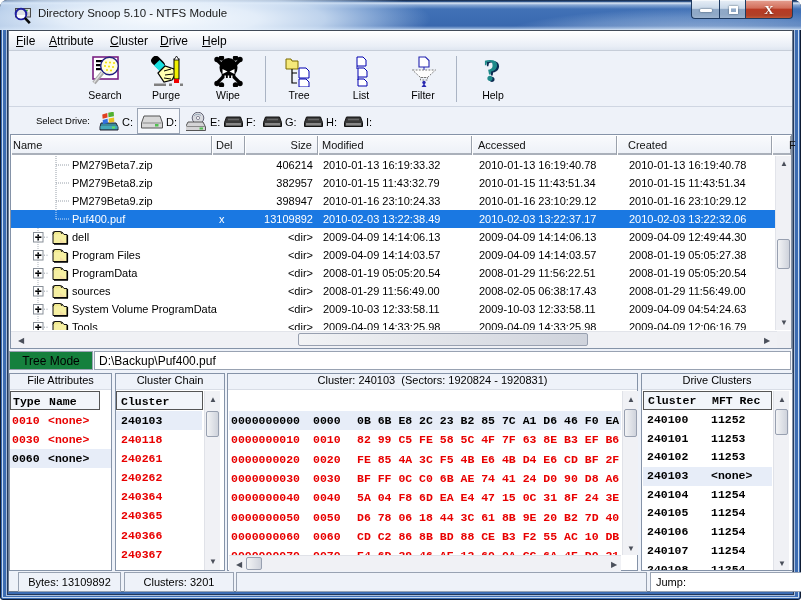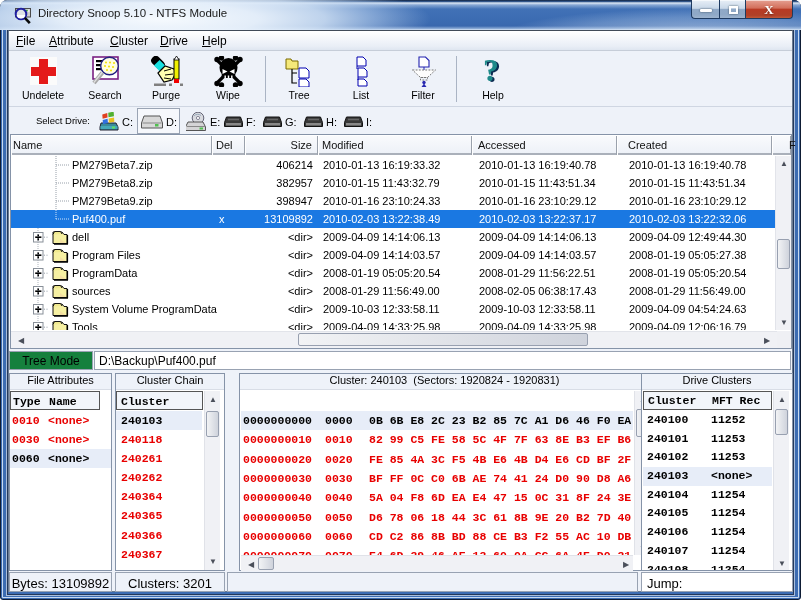--- a/index.html
+++ b/index.html
@@ -59,21 +59,21 @@
 #tmpath{position:absolute;left:85px;top:1px;width:697px;height:19px;border:1px solid #98a2b2;background:#fff;padding:2px 0 0 4px;}
 
 .panel{position:absolute;top:342px;height:198px;border:1px solid #8593a8;background:#fff;}
 .phead{position:absolute;left:0;top:0;width:100%;height:16px;background:#eef2f9;text-align:center;font-size:11px;border-bottom:1px solid #d8dde6;}
 .mono{font-family:"Liberation Mono",monospace;font-weight:bold;white-space:pre;}
 .thdr{position:absolute;border:1px solid #555;background:#f2f5fa;}
 .prow{position:absolute;white-space:pre;}
 .hl{background:#e7edf8;}
 .red{color:#e80000;}
 
-.sbox{position:absolute;top:541px;height:20px;border:1px solid #98a2b2;background:#eef2f9;font-size:13px;text-align:center;padding-top:3px;}
+.sbox{position:absolute;top:541px;height:20px;border:1px solid #98a2b2;background:#eef2f9;font-size:11px;text-align:center;padding-top:3px;margin-left:9px;}
 </style></head><body>
 <div id="win">
  <div id="frame"></div>
  <div id="titlebar"></div>
  <svg class="abs" style="left:13px;top:6px" width="20" height="19" viewBox="0 0 20 19">
       <rect x="2.5" y="2.5" width="15" height="8.5" fill="#cccccc" stroke="#4a4a4a" stroke-width="1"></rect>
       <rect x="3.5" y="3.5" width="13" height="2.6" fill="#ececec"></rect>
       <rect x="12.5" y="3.8" width="2.2" height="1.6" fill="#2aa02a"></rect>
       <circle cx="8" cy="8" r="5.3" fill="#dfe2e6" stroke="#2020a0" stroke-width="2"></circle>
       <path d="M3.6 9 a4.5 4.5 0 0 0 8.8 0 Z" fill="#fdfdfd"></path>
@@ -93,25 +93,20 @@
  </div>
  <div id="client">
   <div id="menubar">
    <span style="left:7px"><u>F</u>ile</span>
    <span style="left:40px"><u>A</u>ttribute</span>
    <span style="left:101px"><u>C</u>luster</span>
    <span style="left:151px"><u>D</u>rive</span>
    <span style="left:193px"><u>H</u>elp</span>
   </div>
   <div id="toolbar">
-   <div class="tbtn" style="left:6px"><svg class="ic" viewBox="0 0 33 31">
-            <rect x="3" y="1" width="27" height="28" fill="#fbfbfb"></rect>
-            <rect x="12" y="3" width="9" height="25" fill="#e41a1a"></rect>
-            <rect x="4" y="11" width="25" height="9" fill="#e41a1a"></rect>
-          </svg>Undelete</div>
    <div class="tbtn" style="left:68px"><svg class="ic" viewBox="0 0 33 31">
             <rect x="4" y="1" width="25" height="22" fill="#fff" stroke="#7a2082" stroke-width="1.6"></rect>
             <rect x="7" y="4" width="13" height="2.2" fill="#000"></rect>
             <rect x="7" y="8" width="10" height="2.2" fill="#000"></rect>
             <rect x="7" y="12" width="7" height="2.2" fill="#000"></rect>
             <circle cx="20.5" cy="10" r="8.8" fill="#fffde0" stroke="#202080" stroke-width="1.4"></circle>
             <g fill="#f0e000">
               <circle cx="17" cy="6.5" r="1"></circle>
               <circle cx="21" cy="6.5" r="1"></circle>
               <circle cx="25" cy="7" r="1"></circle>
@@ -480,21 +475,21 @@
           <div class="prow mono " style="left:0;top:116px;width:86px;height:19px;font-size:11.5px"><span class="red" style="position:absolute;left:5px;top:3px">240366</span></div>
           <div class="prow mono " style="left:0;top:135px;width:86px;height:19px;font-size:11.5px"><span class="red" style="position:absolute;left:5px;top:3px">240367</span></div>
           <div class="prow mono " style="left:0;top:154px;width:86px;height:19px;font-size:11.5px"><span class="red" style="position:absolute;left:5px;top:3px">240368</span></div>
         </div>
         <div style="position:absolute;left:88px;top:17px;width:16px;height:179px;background:#f0f1f5;border-left:1px solid #e0e2e8">
           <div class="arr" style="top:4px">▲</div>
           <div class="arr" style="bottom:4px">▼</div>
           <div class="thumbv" style="left:1px;top:20px;width:13px;height:26px"></div>
         </div>
       </div>
-  <div class="panel" id="pHX" style="left:230px;width:411px">
+  <div class="panel" id="pHX" style="left:218px;width:411px">
         <div class="phead">Cluster: 240103&nbsp; (Sectors: 1920824 - 1920831)</div>
         <div style="position:absolute;left:1px;top:36px;width:392px;height:145px;overflow:hidden">
           <div class="prow mono hl" style="left:0;top:1px;width:412px;height:19px;font-size:11.5px"><span class="" style="position:absolute;left:2px;top:3px">0000000000</span><span class="" style="position:absolute;left:84px;top:3px">0000</span><span class="" style="position:absolute;left:128px;top:3px">0B 6B E8 2C 23 B2 85 7C A1 D6 46 F0 EA 31</span></div>
           <div class="prow mono " style="left:0;top:20px;width:392px;height:19px;font-size:11.5px"><span class="red" style="position:absolute;left:2px;top:3px">0000000010</span><span class="red" style="position:absolute;left:84px;top:3px">0010</span><span class="red" style="position:absolute;left:128px;top:3px">82 99 C5 FE 58 5C 4F 7F 63 8E B3 EF B6 62</span></div>
           <div class="prow mono " style="left:0;top:40px;width:392px;height:19px;font-size:11.5px"><span class="red" style="position:absolute;left:2px;top:3px">0000000020</span><span class="red" style="position:absolute;left:84px;top:3px">0020</span><span class="red" style="position:absolute;left:128px;top:3px">FE 85 4A 3C F5 4B E6 4B D4 E6 CD BF 2F 0A</span></div>
           <div class="prow mono " style="left:0;top:59px;width:392px;height:19px;font-size:11.5px"><span class="red" style="position:absolute;left:2px;top:3px">0000000030</span><span class="red" style="position:absolute;left:84px;top:3px">0030</span><span class="red" style="position:absolute;left:128px;top:3px">BF FF 0C C0 6B AE 74 41 24 D0 90 D8 A6 43</span></div>
           <div class="prow mono " style="left:0;top:78px;width:392px;height:19px;font-size:11.5px"><span class="red" style="position:absolute;left:2px;top:3px">0000000040</span><span class="red" style="position:absolute;left:84px;top:3px">0040</span><span class="red" style="position:absolute;left:128px;top:3px">5A 04 F8 6D EA E4 47 15 0C 31 8F 24 3E 5B</span></div>
           <div class="prow mono " style="left:0;top:98px;width:392px;height:19px;font-size:11.5px"><span class="red" style="position:absolute;left:2px;top:3px">0000000050</span><span class="red" style="position:absolute;left:84px;top:3px">0050</span><span class="red" style="position:absolute;left:128px;top:3px">D6 78 06 18 44 3C 61 8B 9E 20 B2 7D 40 77</span></div>
           <div class="prow mono " style="left:0;top:117px;width:392px;height:19px;font-size:11.5px"><span class="red" style="position:absolute;left:2px;top:3px">0000000060</span><span class="red" style="position:absolute;left:84px;top:3px">0060</span><span class="red" style="position:absolute;left:128px;top:3px">CD C2 86 8B BD 88 CE B3 F2 55 AC 10 DB 2E</span></div>
           <div class="prow mono " style="left:0;top:136px;width:392px;height:19px;font-size:11.5px"><span class="red" style="position:absolute;left:2px;top:3px">0000000070</span><span class="red" style="position:absolute;left:84px;top:3px">0070</span><span class="red" style="position:absolute;left:128px;top:3px">E4 6D 39 46 AE 13 60 0A CC 6A 4E D0 31 55</span></div>

